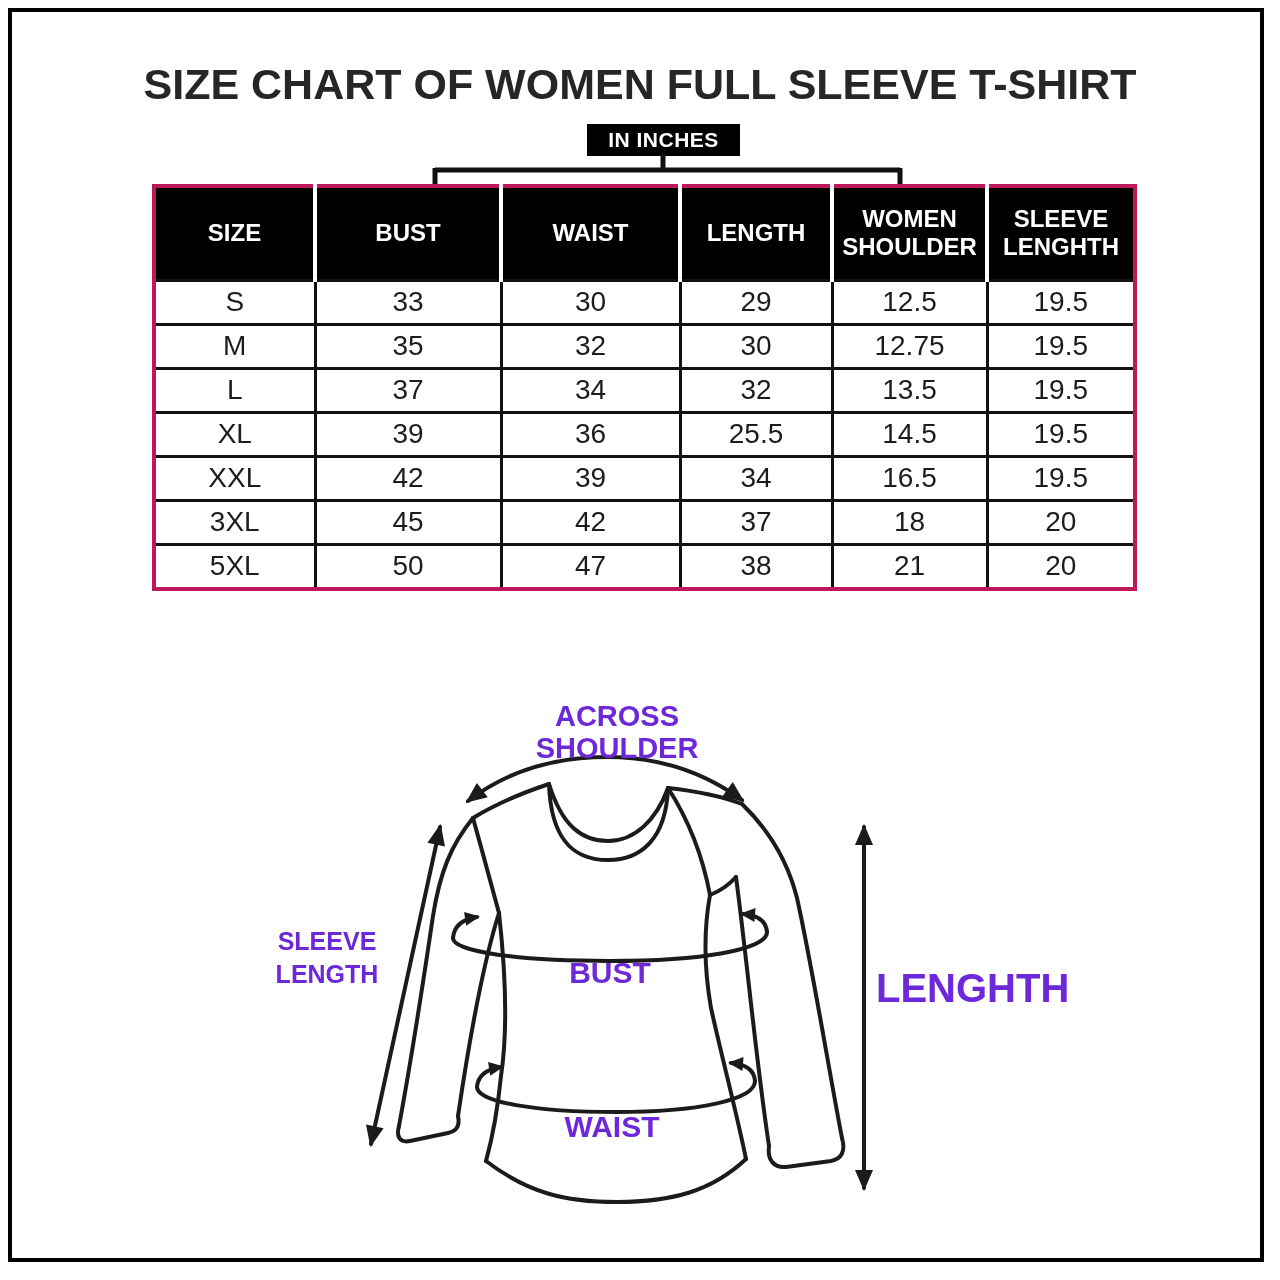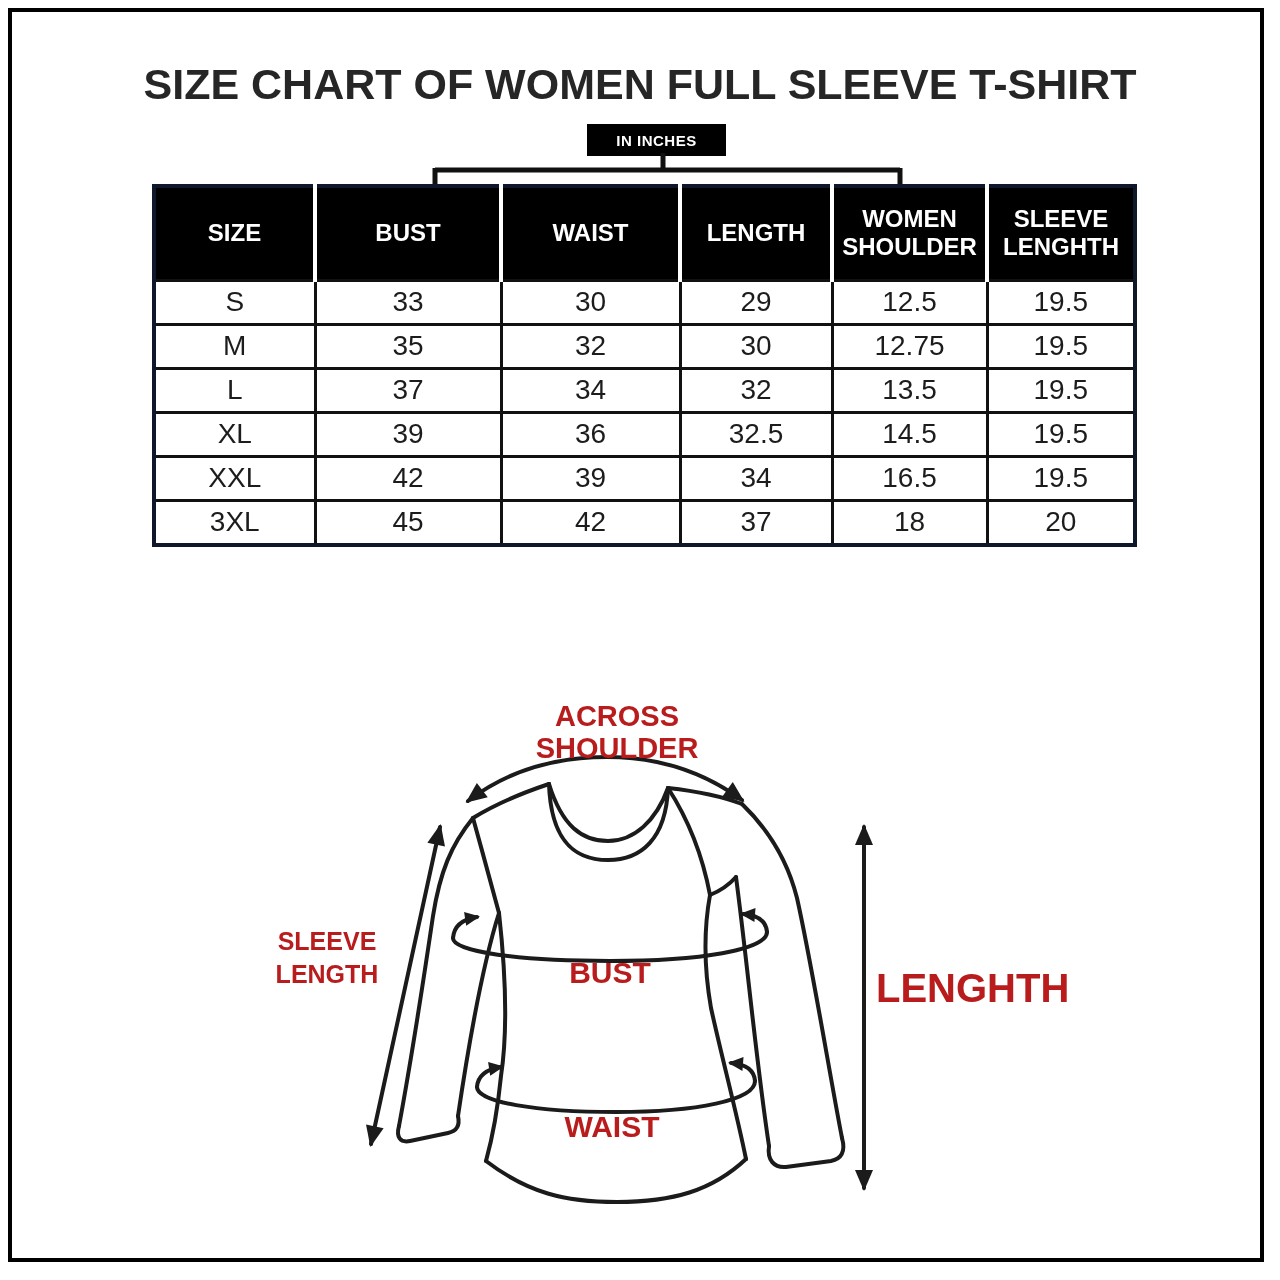--- a/index.html
+++ b/index.html
@@ -1,35 +1,35 @@
 <!DOCTYPE html>
 <html><head>
 <meta charset="utf-8">
 <style>
   html,body{margin:0;padding:0;background:#ffffff;}
   body{width:1280px;height:1280px;font-family:"Liberation Sans",sans-serif;color:#1f1f1f;}
   .canvas{position:relative;width:1280px;height:1280px;overflow:hidden;background:#fff;}
   .frame{position:absolute;left:8px;top:8px;width:1256px;height:1254px;border:4px solid #000;box-sizing:border-box;}
   .title{position:absolute;left:0;top:60px;width:100%;margin:0;text-align:center;
          font-size:43px;font-weight:bold;letter-spacing:0;color:#262626;white-space:nowrap;}
-  .unit-badge{position:absolute;left:587px;top:124px;width:139px;height:32px;background:#000;color:#fff;
-              font-weight:bold;font-size:15px;display:flex;align-items:center;justify-content:center;letter-spacing:.5px;}
+  .unit-badge{position:absolute;left:587px;top:124px;width:153px;height:32px;background:#000;color:#fff;
+              font-weight:bold;font-size:21px;display:flex;align-items:center;justify-content:center;letter-spacing:.5px;}
   .art{position:absolute;left:0;top:0;width:1280px;height:1280px;}
 
   
   .size-table{position:absolute;left:152px;top:184px;width:981px;border-collapse:collapse;table-layout:fixed;
-              border:4px solid #0f172a;}
+              border:4px solid #be185d;}
   .size-table thead th{background:#000;color:#fff;font-size:24px;font-weight:bold;height:94px;
               text-align:center;vertical-align:middle;line-height:1.18;padding:0 6px;border-left:4px solid #fff;box-sizing:border-box;}
   .size-table thead th:first-child{border-left:none;}
   .size-table tbody td{height:41px;border:3px solid #111;text-align:center;vertical-align:middle;
               font-size:28px;color:#1c1c1c;padding:0;background:#fff;}
 
   
-  .dlabel{position:absolute;font-weight:bold;color:#b91c1c;text-align:center;}
+  .dlabel{position:absolute;font-weight:bold;color:#6d28d9;text-align:center;}
   .lbl-across{left:512px;top:700px;width:210px;font-size:29px;line-height:32px;}
   .lbl-sleeve{left:256px;top:925px;width:142px;font-size:25px;line-height:33px;}
   .lbl-bust{left:560px;top:956px;width:100px;font-size:30px;}
   .lbl-waist{left:552px;top:1110px;width:120px;font-size:30px;}
   .lbl-length{left:876px;top:966px;width:160px;font-size:40px;text-align:left;}
 </style>
 </head>
 <body>
 
 <div class="canvas">
@@ -141,38 +141,46 @@
           <td>37</td>
           <td>34</td>
           <td>32</td>
           <td>13.5</td>
           <td>19.5</td>
         </tr>
         <tr>
           <td>XL</td>
           <td>39</td>
           <td>36</td>
-          <td>32.5</td>
+          <td>25.5</td>
           <td>14.5</td>
           <td>19.5</td>
         </tr>
         <tr>
           <td>XXL</td>
           <td>42</td>
           <td>39</td>
           <td>34</td>
           <td>16.5</td>
           <td>19.5</td>
         </tr>
         <tr>
           <td>3XL</td>
           <td>45</td>
           <td>42</td>
           <td>37</td>
           <td>18</td>
+          <td>20</td>
+        </tr>
+        <tr>
+          <td>5XL</td>
+          <td>50</td>
+          <td>47</td>
+          <td>38</td>
+          <td>21</td>
           <td>20</td>
         </tr>
       </tbody>
   </table>
 
   <div class="dlabel lbl-across">
     <div>ACROSS</div>
     <div>SHOULDER</div>
   </div>
   <div class="dlabel lbl-sleeve">

